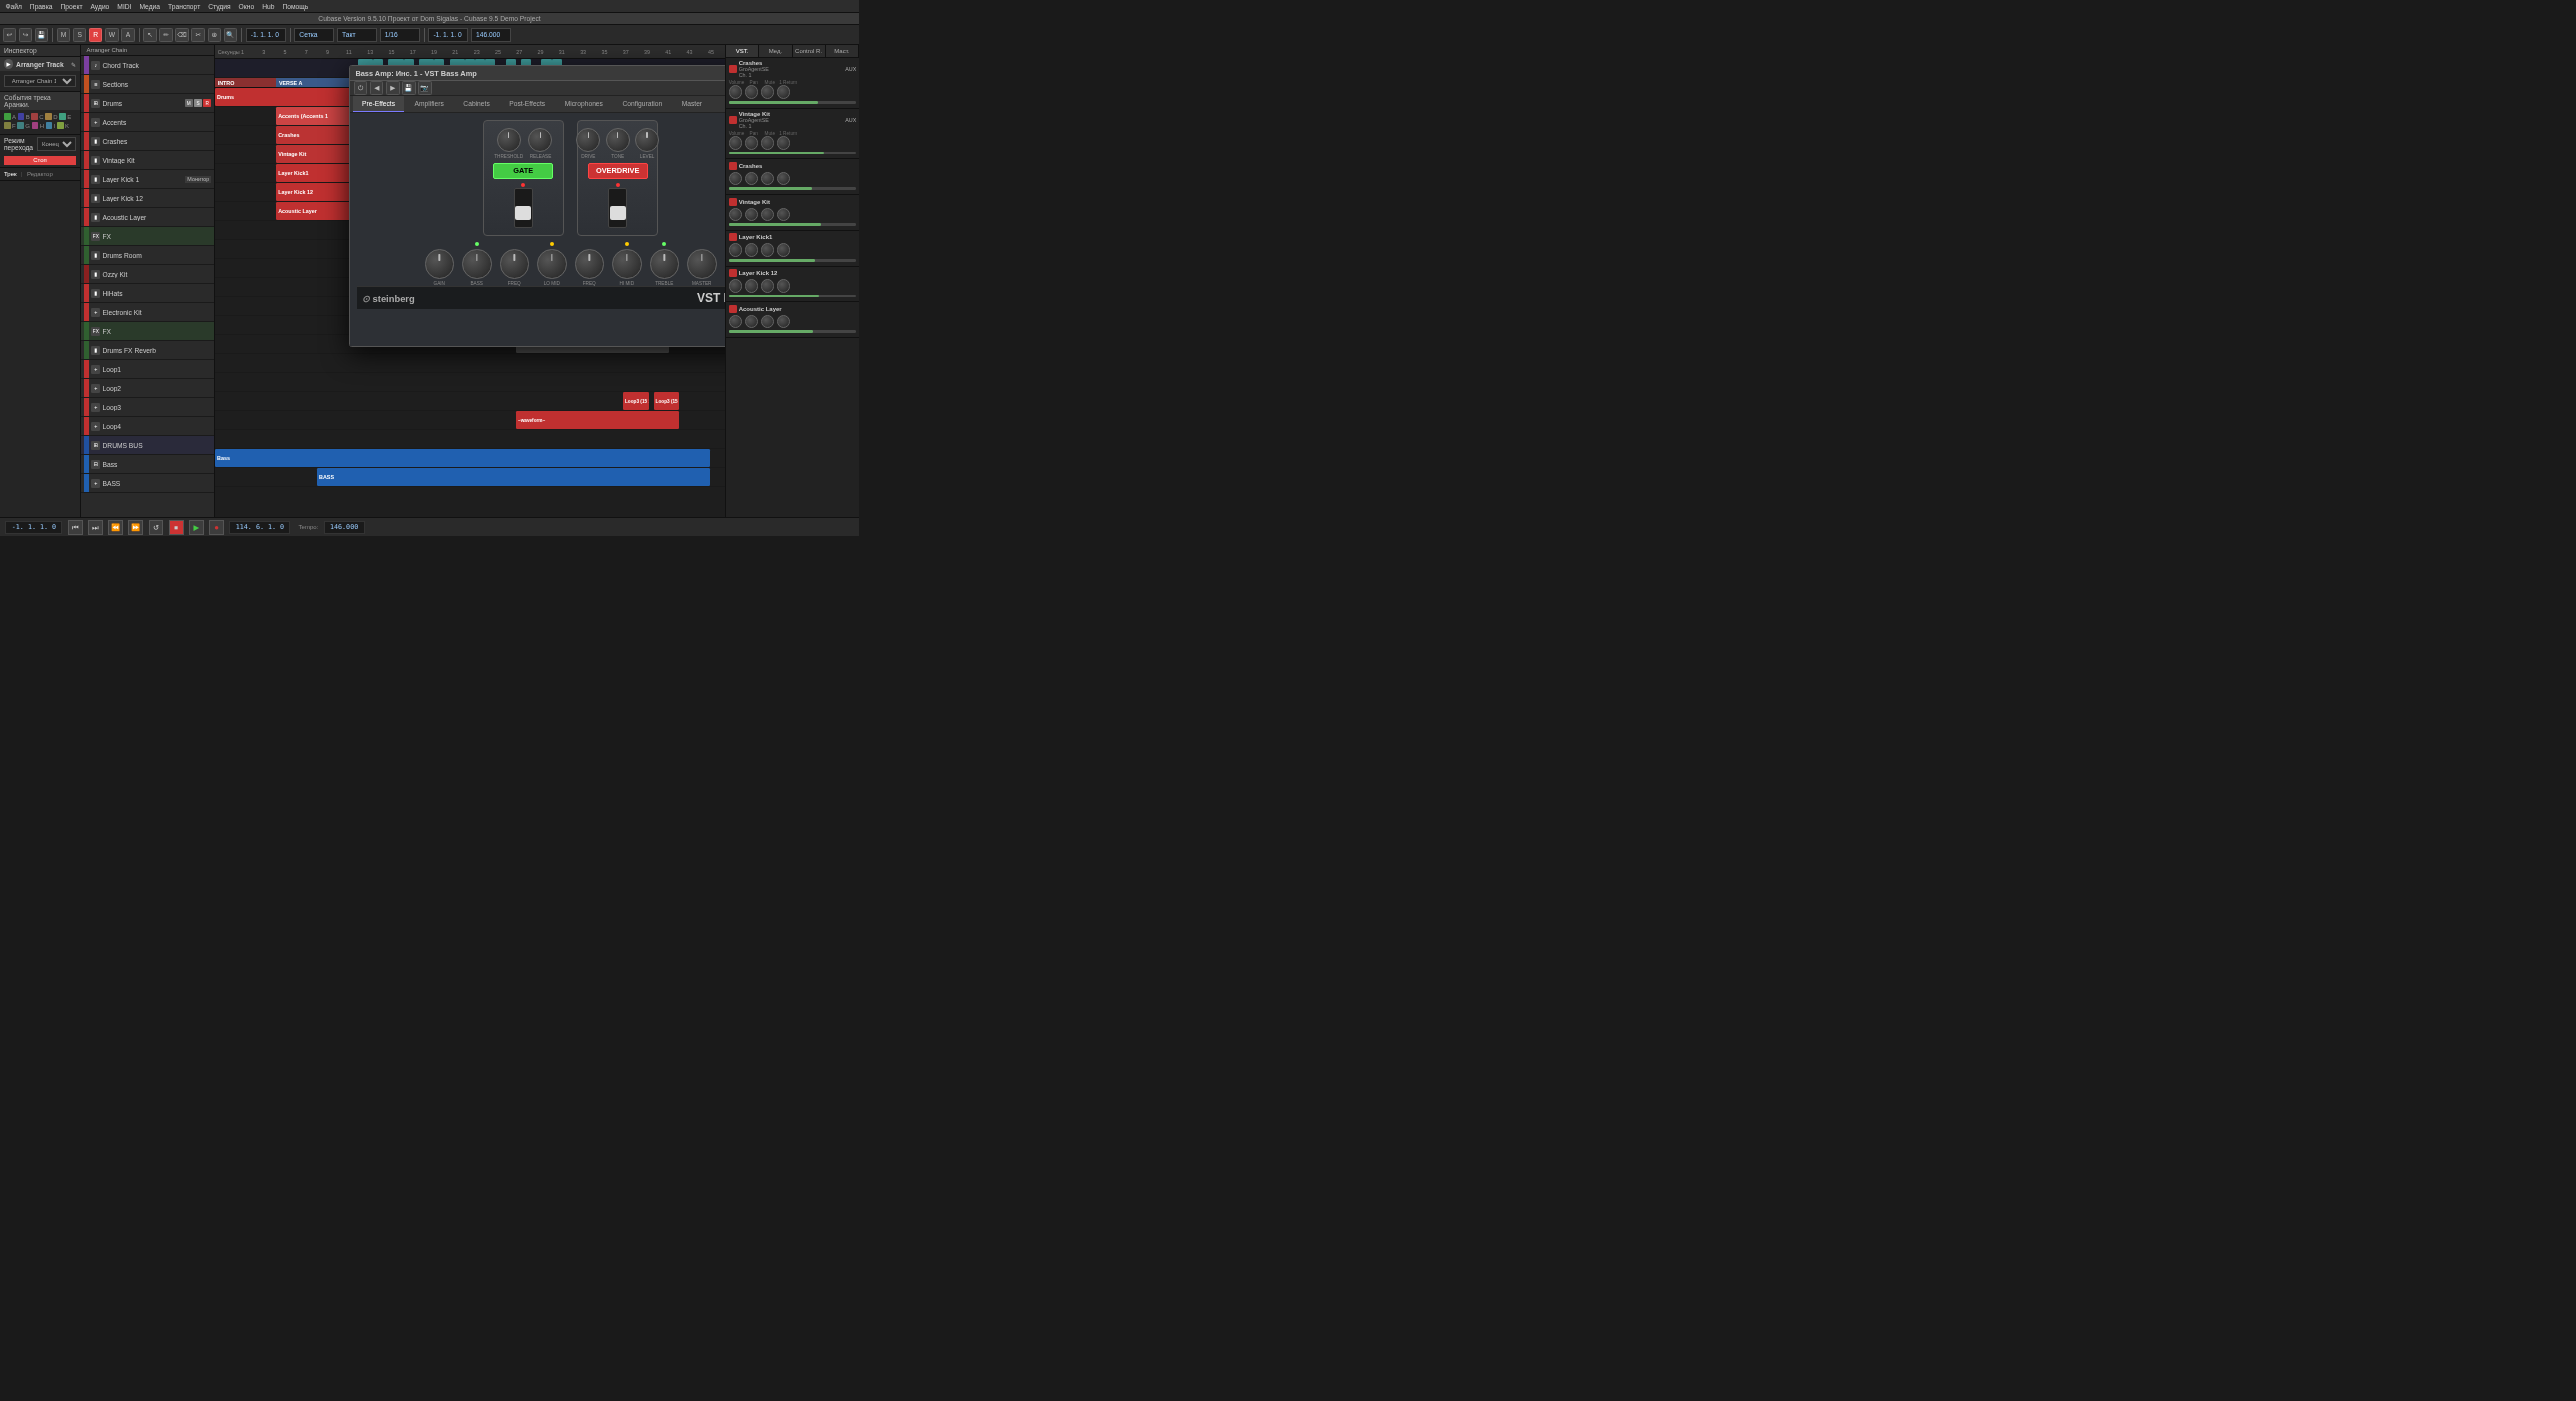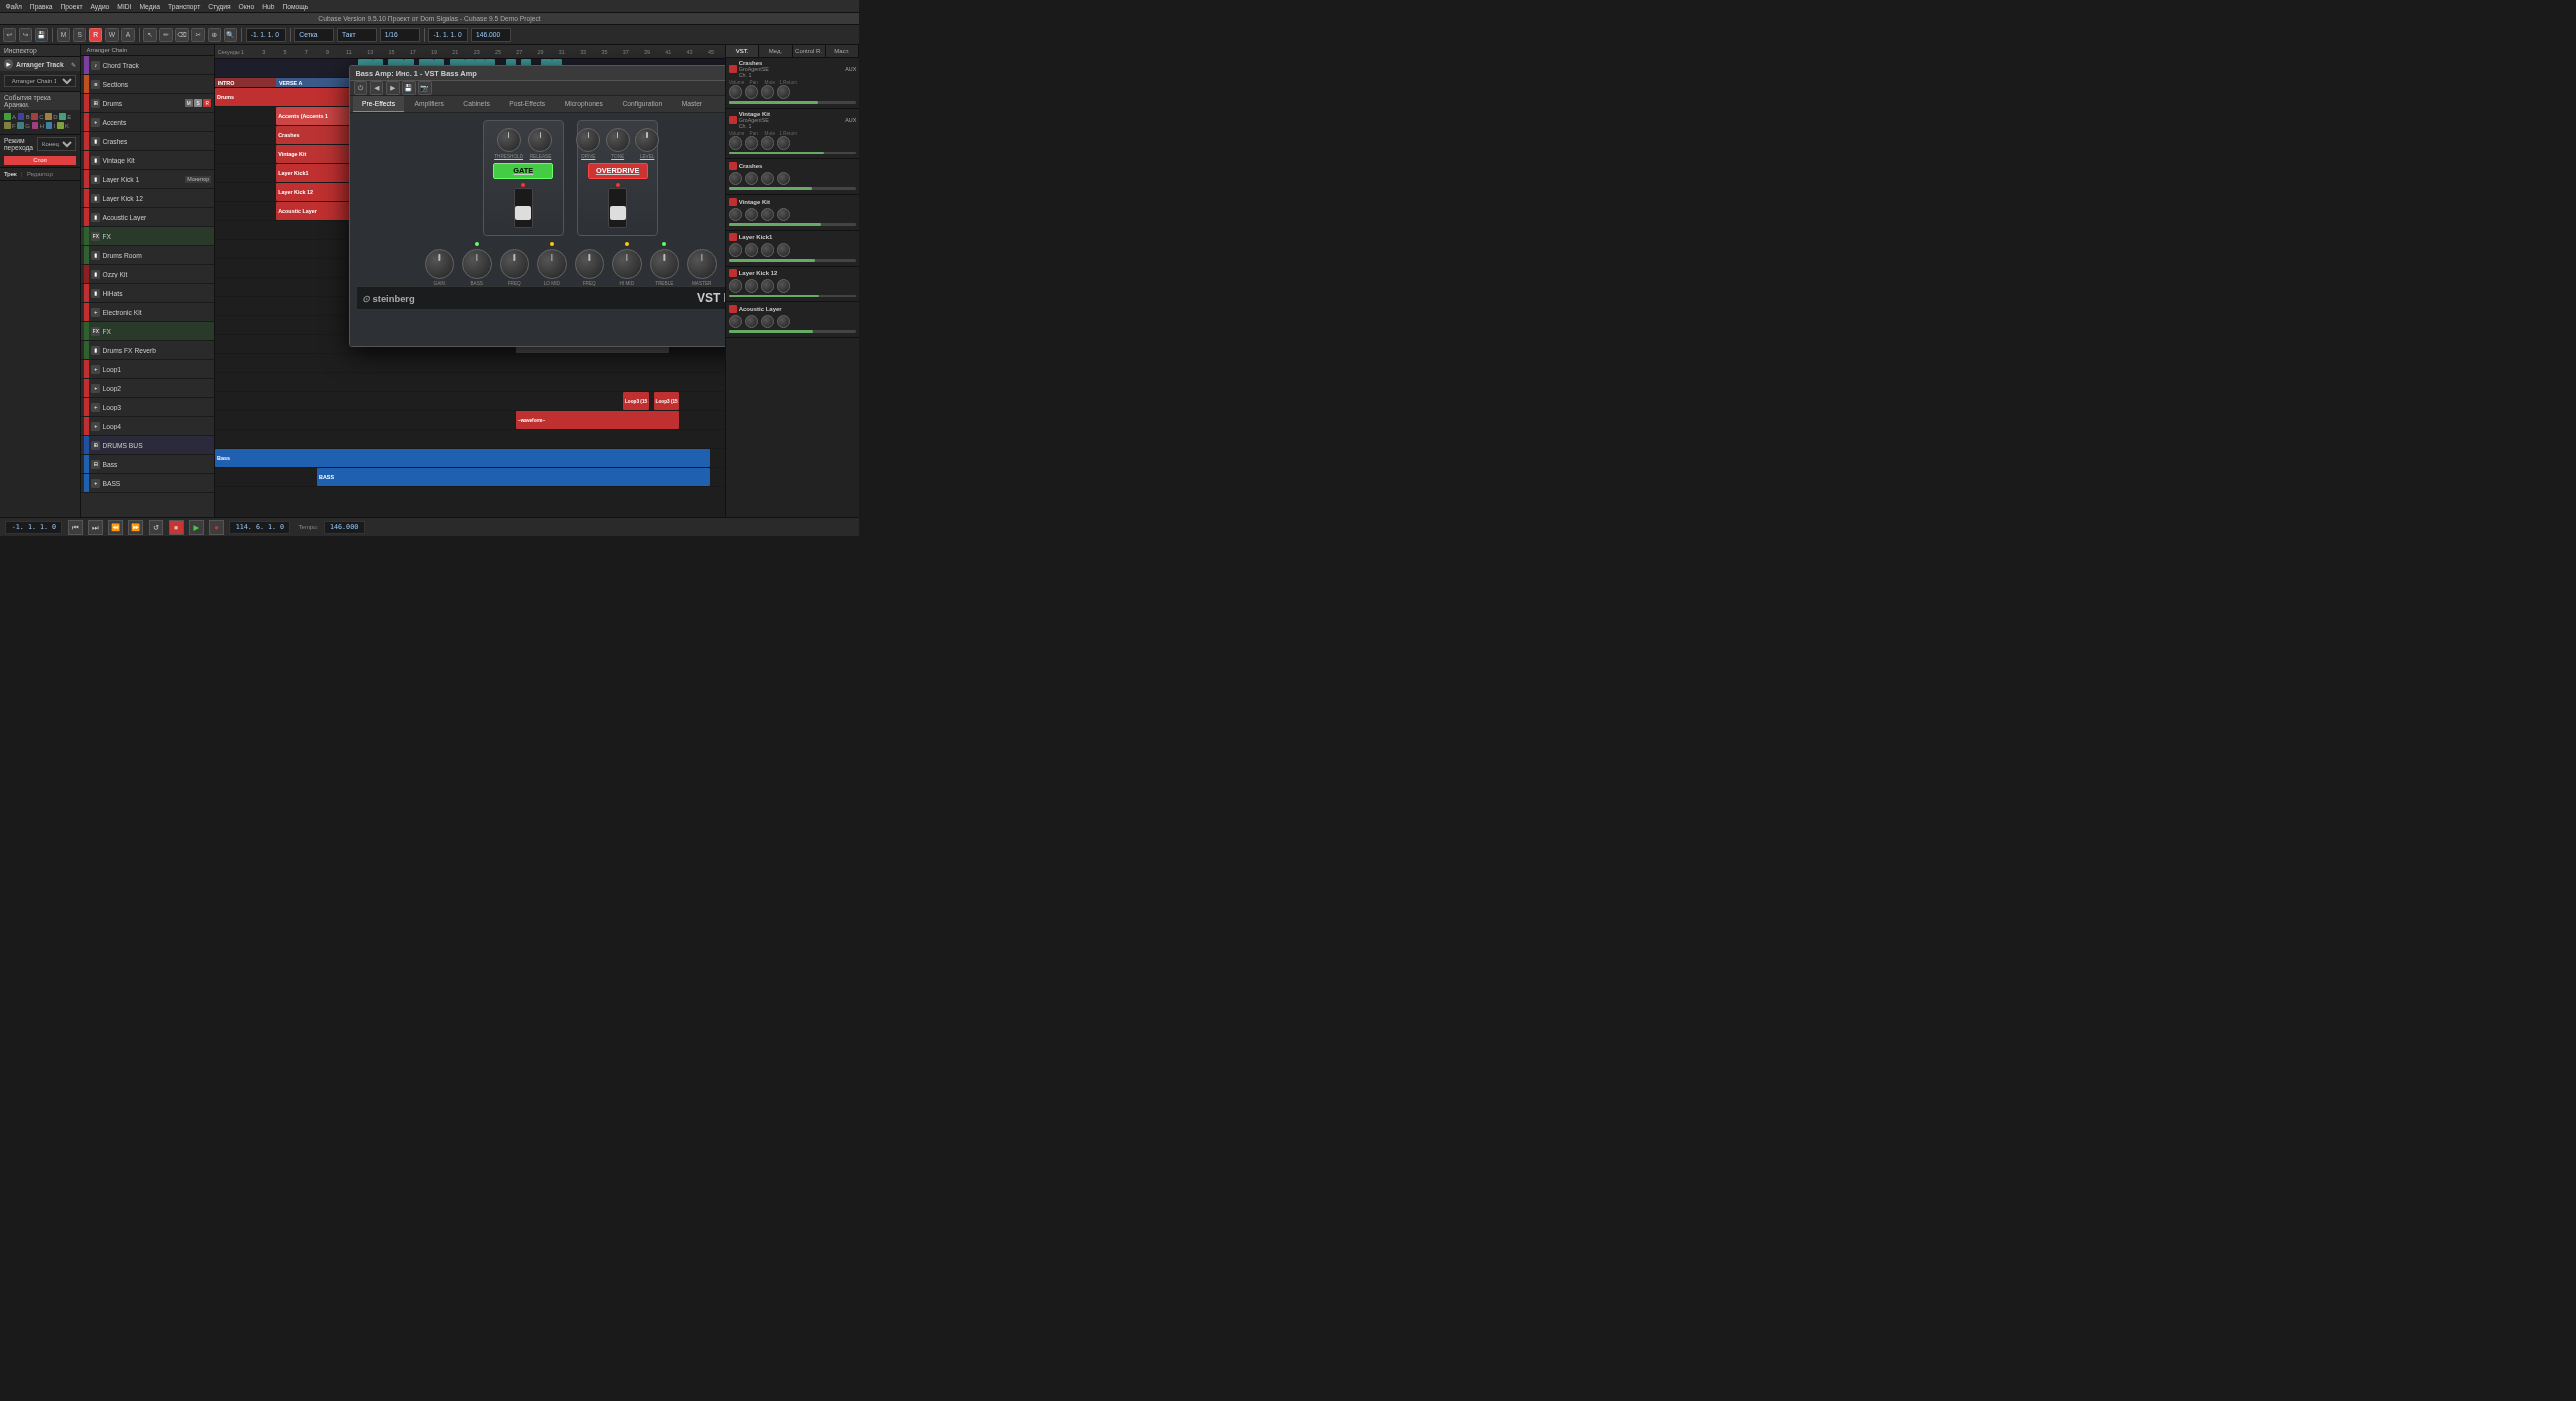--- a/index.html
+++ b/index.html
@@ -398,21 +398,20 @@
     .effect-unit {
       background: linear-gradient(180deg, #3a3d42 0%, #2d3035 100%);
       border: 0.7px solid #555;
       border-radius: 4px;
       padding: 6.7px 8px;
       display: flex;
       flex-direction: column;
       align-items: center;
       gap: 4px;
       width: 81px;
-      text-decoration: underline;
     }
     .effect-knobs {
       display: flex;
       gap: 5.4px;
     }
     .knob {
       width: 24px;
       height: 24px;
       border-radius: 50%;
       background: radial-gradient(circle at 35% 35%, #555, #222);

